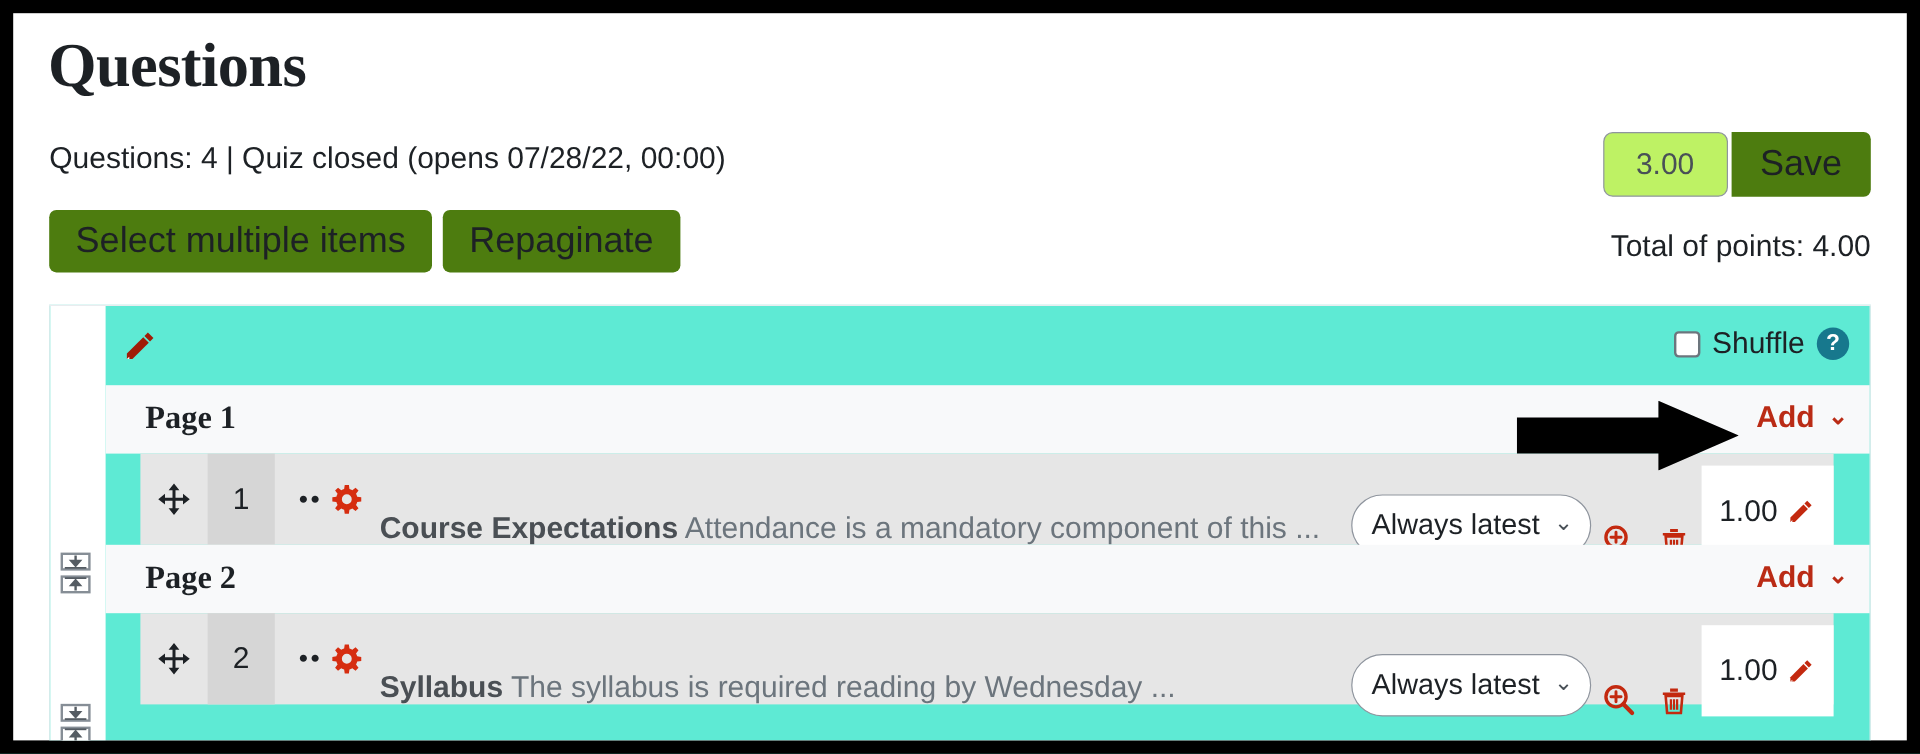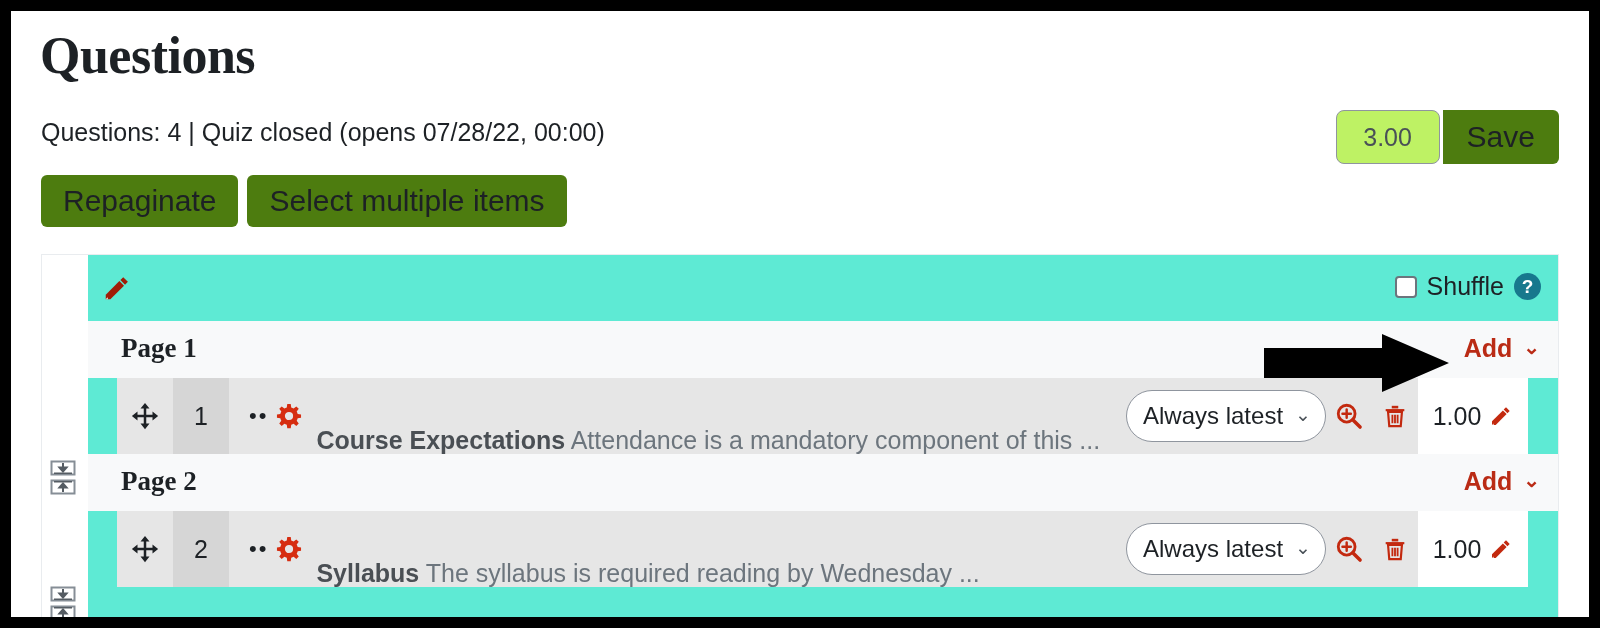--- a/index.html
+++ b/index.html
@@ -260,21 +260,21 @@
     overflow: hidden;
     flex: 1 1 auto;
     margin-top: 48px;
   }
   .q-text .q-name {
     font-weight: bold;
     color: #4a4f54;
   }
   .q-right {
     display: flex;
-    align-items: center;
+    align-items: flex-end;
     flex: 0 0 auto;
     height: 96px;
   }
   .select-box {
     width: 200px; height: 52px;
     border: 1px solid #8f959e;
     border-radius: 26px;
     background: #fff;
     display: flex;
     align-items: center;
@@ -322,29 +322,30 @@
 </style>
 </head>
 <body>
 
 <div id="frame">
 
   <div class="page-title">Questions</div>
   <div class="meta-line">Questions: 4 | Quiz closed (opens 07/28/22, 00:00)</div>
 
   <div id="toolbar-buttons">
+    <button class="btn">Select multiple items</button>
     <button class="btn">Repaginate</button>
-    <button class="btn">Select multiple items</button>
   </div>
 
   <div id="grade-cluster">
     <input class="grade-input" type="text" value="3.00" style="">
     <button class="btn" id="save-button">Save</button>
   </div>
 
+  <div class="total-points">Total of points: 4.00</div>
 
   <div id="qpanel">
 
     <div id="gutter">
 
       <div class="pb-icon" style="top:205px;">
         <svg viewBox="0 0 26 16" width="26" height="16" aria-hidden="true">
           <rect x="1.5" y="1.5" width="23" height="13" fill="#ffffff" stroke="#868e96" stroke-width="2"></rect>
           <path d="M13 3 L13 9 M9.5 7.5 L13 11.5 L16.5 7.5 Z" stroke="#555c63" stroke-width="2" fill="#555c63"></path>
           <rect x="4" y="12.5" width="18" height="1.5" fill="#555c63"></rect>

